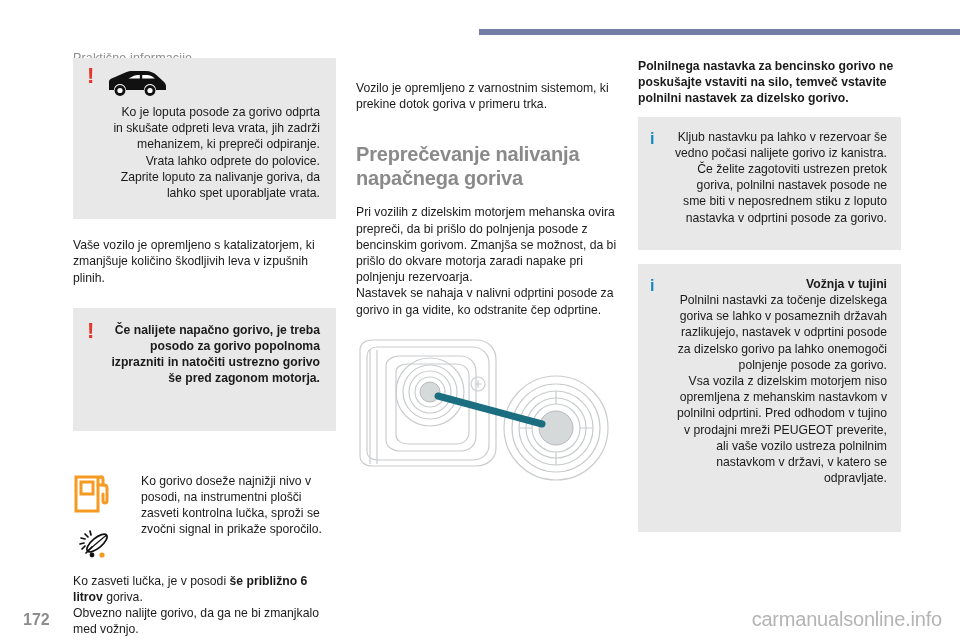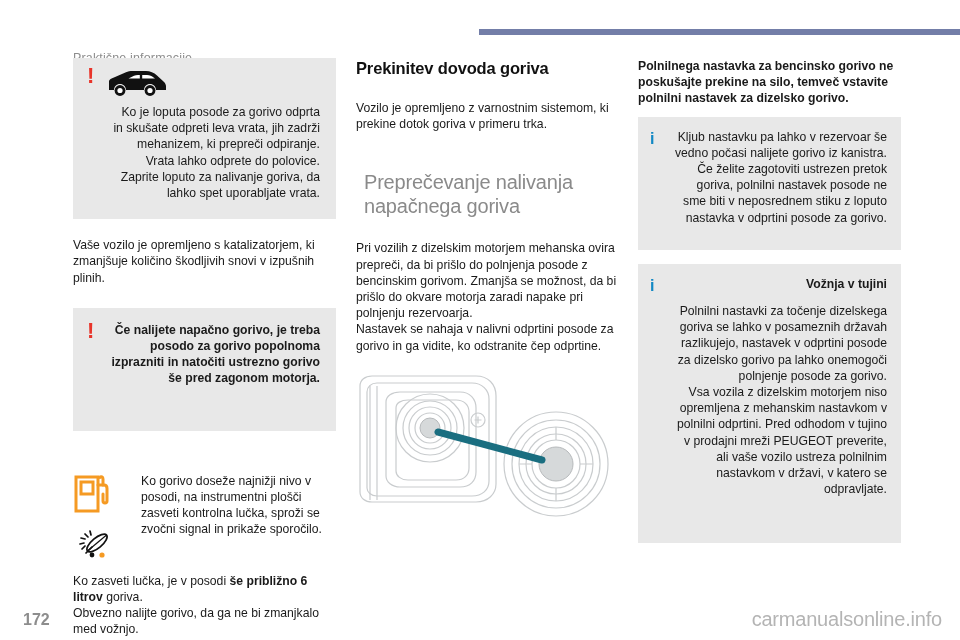--- a/index.html
+++ b/index.html
@@ -101,24 +101,24 @@
   
   h2.h-black {
     margin: 0;
     font-size: 16.5px;
     line-height: 20px;
     font-weight: bold;
     color: #111111;
     letter-spacing: -0.15px;
   }
   h2.h-grey {
-    margin: 8px;
+    margin: 0;
     font-size: 20px;
     line-height: 24px;
-    font-weight: normal;
+    font-weight: bold;
     color: #8a8a8a;
     letter-spacing: -0.2px;
   }
 
   
   .van-block {
     display: flex;
     align-items: flex-start;
     gap: 10px;
     margin-bottom: 6px;
@@ -175,21 +175,21 @@
         <circle cx="46" cy="22.5" r="2.6" fill="#ffffff"></circle>
       </svg>
     </div>
     <div class="para" style="white-space:pre-line;padding-left:22px;">Ko je loputa posode za gorivo odprta in skušate odpreti leva vrata, jih zadrži mehanizem, ki prepreči odpiranje.
 Vrata lahko odprete do polovice.
 Zaprite loputo za nalivanje goriva, da lahko spet uporabljate vrata.</div>
   </div>
 
   <div class="gap-18"></div>
 
-  <div class="para">Vaše vozilo je opremljeno s katalizatorjem, ki zmanjšuje količino škodljivih snovi v izpušnih plinih.</div>
+  <div class="para">Vaše vozilo je opremljeno s katalizatorjem, ki zmanjšuje količino škodljivih leva v izpušnih plinih.</div>
 
   <div class="gap-22"></div>
 
   <div class="box" style="padding:14px 16px 44px 14px;">
     <div class="box-row">
       <div class="icon-cell">
         <span class="warn-icon">!</span>
       </div>
       <div class="txt-cell para bold-txt">Če nalijete napačno gorivo, je treba posodo za gorivo popolnoma izprazniti in natočiti ustrezno gorivo še pred zagonom motorja.</div>
     </div>
@@ -231,21 +231,20 @@
   <div class="gap-10"></div>
 
   <div class="para">
     <span>Ko zasveti lučka, je v posodi </span><span class="bold-txt">še približno 6 litrov</span><span> goriva.</span>
   </div>
   <div class="para">Obvezno nalijte gorivo, da ga ne bi zmanjkalo med vožnjo.</div>
 </div>
 
 <div class="col col-2">
 
-  <h2 class="h-black">Prekinitev dovoda goriva</h2>
 
   <div class="gap-22"></div>
 
   <div class="para">Vozilo je opremljeno z varnostnim sistemom, ki prekine dotok goriva v primeru trka.</div>
 
   <div class="gap-30"></div>
 
   <h2 class="h-grey">Preprečevanje nalivanja napačnega goriva</h2>
 
   <div class="gap-14"></div>
@@ -280,21 +279,21 @@
     <circle cx="200" cy="92" r="17" fill="#d6d9da" stroke="#b7babc" stroke-width="1"></circle>
     <path d="M82,60 L186,88" stroke="#1a6e80" stroke-width="7" stroke-linecap="round" fill="none"></path>
   </svg>
 
   <div class="gap-10"></div>
 
 </div>
 
 <div class="col col-3">
 
-  <div class="para bold-txt">Polnilnega nastavka za bencinsko gorivo ne poskušajte prekine na silo, temveč vstavite polnilni nastavek za dizelsko gorivo.</div>
+  <div class="para bold-txt">Polnilnega nastavka za bencinsko gorivo ne poskušajte vstaviti na silo, temveč vstavite polnilni nastavek za dizelsko gorivo.</div>
 
   <div class="gap-10"></div>
 
   <div class="box" style="padding:12px 14px 24px 12px;">
     <div class="box-row">
       <div class="icon-cell">
         <span class="info-icon">i</span>
       </div>
       <div class="txt-cell para">Kljub nastavku pa lahko v rezervoar še vedno počasi nalijete gorivo iz kanistra. Če želite zagotoviti ustrezen pretok goriva, polnilni nastavek posode ne sme biti v neposrednem stiku z loputo nastavka v odprtini posode za gorivo.</div>
     </div>
@@ -302,21 +301,21 @@
 
   <div class="gap-14"></div>
 
   <div class="box" style="padding:12px 14px 46px 12px;">
     <div class="box-row">
       <div class="icon-cell">
         <span class="info-icon">i</span>
       </div>
       <div class="txt-cell">
         <div class="para bold-txt">Vožnja v tujini</div>
-        <div class="para" style="white-space:pre-line;margin-top:11px;">Polnilni nastavki za točenje dizelskega goriva se lahko v posameznih državah razlikujejo, nastavek v odprtini posode za dizelsko gorivo pa lahko onemogoči polnjenje posode za gorivo.
+        <div class="para" style="white-space:pre-line;">Polnilni nastavki za točenje dizelskega goriva se lahko v posameznih državah razlikujejo, nastavek v odprtini posode za dizelsko gorivo pa lahko onemogoči polnjenje posode za gorivo.
 Vsa vozila z dizelskim motorjem niso opremljena z mehanskim nastavkom v polnilni odprtini. Pred odhodom v tujino v prodajni mreži PEUGEOT preverite, ali vaše vozilo ustreza polnilnim nastavkom v državi, v katero se odpravljate.</div>
       </div>
     </div>
   </div>
 </div>
 
 <div class="page-number">172</div>
 <div class="watermark">carmanualsonline.info</div>
 
 </body></html>

